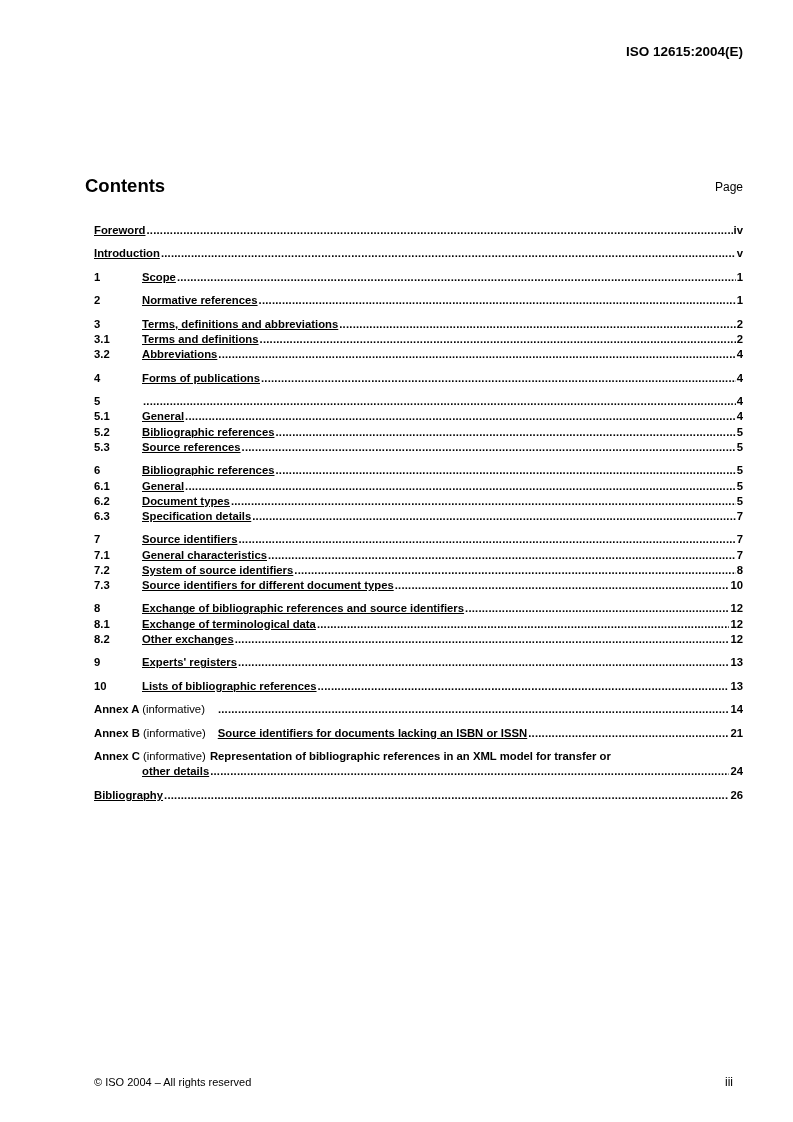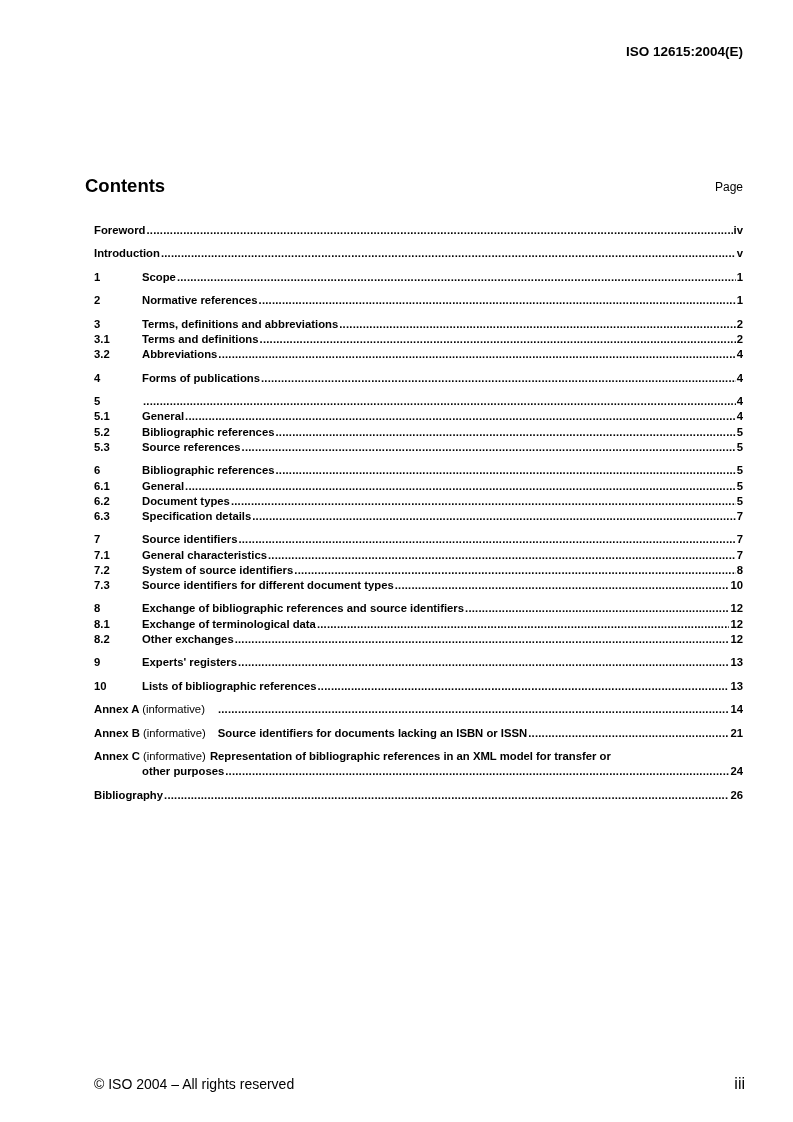--- a/index.html
+++ b/index.html
@@ -5,30 +5,30 @@
   html, body { margin: 0; padding: 0; background: #ffffff; }
   body { width: 793px; height: 1122px; position: relative; overflow: hidden;
          font-family: "Liberation Sans", sans-serif; color: #000; }
   .header-id { position: absolute; top: 44px; right: 50px; font-weight: bold; font-size: 13.5px; }
   .contents-title { position: absolute; left: 85px; top: 175px; font-weight: bold; font-size: 18.5px; }
   .page-label { position: absolute; right: 50px; top: 180px; font-size: 12px; text-align: right; }
   .toc { position: absolute; left: 94px; top: 223px; width: 649px; font-size: 11.3px; font-weight: bold; }
   .row { display: flex; align-items: baseline; height: 15.2px; line-height: 15.2px; }
   .row.gap { margin-top: 8.3px; }
   .num { width: 48px; flex: none; }
-  .title { white-space: nowrap; flex: none; }
+  .title { white-space: nowrap; flex: none; text-decoration: underline; }
   .leader { flex: 1 1 auto; overflow: hidden; white-space: nowrap; margin: 0 1px; letter-spacing: 0.2px; }
   .leader::after { content: "........................................................................................................................................................................................................................................................"; font-weight: bold; }
   .pg { flex: none; text-align: left; }
   .annex-label { white-space: nowrap; flex: none; margin-right: 12px; }
   .annex-inf { font-weight: normal; }
   .wrap-line { height: 15.2px; line-height: 15.2px; white-space: nowrap; }
   .indent { padding-left: 48px; }
-  .footer-left { position: absolute; left: 94px; top: 1076px; font-size: 14px; }
-  .footer-right { position: absolute; right: 48px; top: 1075px; font-size: 16px; }
+  .footer-left { position: absolute; left: 94px; top: 1076px; font-size: 11px; }
+  .footer-right { position: absolute; right: 60px; top: 1075px; font-size: 12px; }
 </style>
 </head>
 <body>
 
 <div class="header-id">ISO 12615:2004(E)</div>
 <div class="contents-title">Contents</div>
 <div class="page-label">Page</div>
 
 <div class="toc">
   <div class="row">
@@ -197,21 +197,21 @@
     <span class="leader"></span>
     <span class="pg">21</span>
   </div>
   <div style="margin-top:8.3px;">
     <div class="wrap-line">
       <span>Annex C</span>
       <span class="annex-inf">(informative)</span>
       <span style="margin-left:1px;">Representation of bibliographic references in an XML model for transfer or</span>
     </div>
     <div class="row indent">
-      <span class="title">other purposes</span>
+      <span class="title">other details</span>
       <span class="leader"></span>
       <span class="pg">24</span>
     </div>
   </div>
 
   <div class="row gap">
     <span class="title">Bibliography</span>
     <span class="leader"></span>
     <span class="pg">26</span>
   </div>

